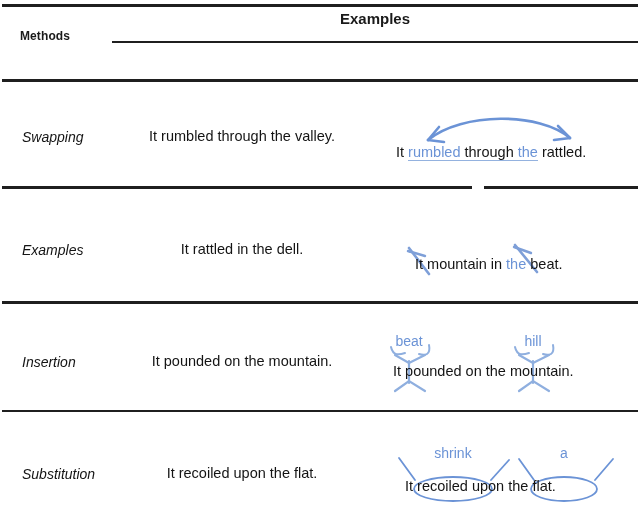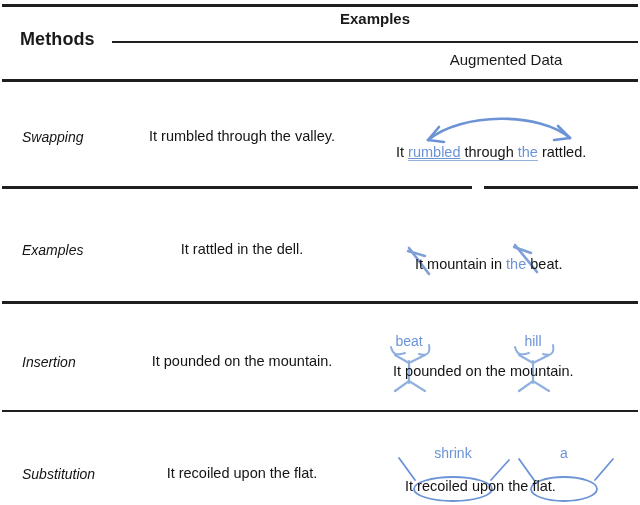--- a/index.html
+++ b/index.html
@@ -32,21 +32,21 @@
   .rule-row-a    { left: 2px;  top: 186px; width: 470px; height: 3px; }
   .rule-row-a2   { left: 484px; top: 186px; width: 154px; height: 3px; }
   .rule-row-b    { left: 2px;  top: 301px; width: 636px; height: 3px; }
   .rule-row-c    { left: 2px;  top: 410px; width: 636px; height: 2px; }
 
   
   .hdr-methods {
     position: absolute;
     left: 20px;
     top: 29px;
-    font-size: 18px;
+    font-size: 12px;
     font-weight: bold;
     letter-spacing: 0.1px;
   }
   .hdr-examples {
     position: absolute;
     left: 112px;
     top: 10px;
     width: 526px;
     text-align: center;
     font-size: 15px;
@@ -130,39 +130,38 @@
   <div class="rule rule-top"></div>
   <div class="rule rule-sub"></div>
   <div class="rule rule-header-b"></div>
   <div class="rule rule-row-a"></div>
   <div class="rule rule-row-a2"></div>
   <div class="rule rule-row-b"></div>
   <div class="rule rule-row-c"></div>
 
   <div class="hdr-methods">Methods</div>
   <div class="hdr-examples">Examples</div>
-  <div class="hdr-col hdr-col-aug">Augmented Data</div>
 
   <div class="method-label r1">Swapping</div>
   <div class="method-label r2">Examples</div>
   <div class="method-label r3">Insertion</div>
   <div class="method-label r4">Substitution</div>
 
   <div class="orig-text ro1">It rumbled through the valley.</div>
   <div class="orig-text ro2">It rattled in the dell.</div>
   <div class="orig-text ro3">It pounded on the mountain.</div>
   <div class="orig-text ro4">It recoiled upon the flat.</div>
 
   <div class="aug-cell ac1">
     <svg class="mark-layer" width="230" height="60" viewBox="0 0 230 60" style="left:-4px; top:-34px;">
       <path d="M 36 30 C 70 2, 148 2, 178 28" fill="none" stroke="#6B93D6" stroke-width="2.6" stroke-linecap="round"></path>
       <path d="M 36 30 L 47 17 M 36 30 L 52 32" fill="none" stroke="#6B93D6" stroke-width="2.6" stroke-linecap="round"></path>
       <path d="M 178 28 L 166 16 M 178 28 L 162 30" fill="none" stroke="#6B93D6" stroke-width="2.6" stroke-linecap="round"></path>
     </svg>
-    <span class="sent"><span>It </span><span class="blue-u" style="color: rgb(107, 147, 214); border-bottom-color: rgb(148, 178, 223); text-decoration: underline;">rumbled</span><span class="blk-u" style="border-bottom-color: rgb(148, 178, 223); text-align: center;"> through </span><span class="blue-u" style="color: rgb(107, 147, 214); border-bottom-color: rgb(148, 178, 223);">the</span><span> rattled.</span></span>
+    <span class="sent"><span>It </span><span class="blue-u" style="color: rgb(107, 147, 214); border-bottom-color: rgb(148, 178, 223);">rumbled</span><span class="blk-u" style="border-bottom-color: rgb(148, 178, 223); text-align: center;"> through </span><span class="blue-u" style="color: rgb(107, 147, 214); border-bottom-color: rgb(148, 178, 223);">the</span><span> rattled.</span></span>
   </div>
 
   <div class="aug-cell ac2">
     <svg class="mark-layer" width="200" height="46" viewBox="0 0 200 46" style="left:-10px; top:-14px;">
       <path d="M 4 6 L 24 32" fill="none" stroke="#7E9FD8" stroke-width="2.6" stroke-linecap="round"></path>
       <path d="M 3 9 L 20 14" fill="none" stroke="#7E9FD8" stroke-width="2.4" stroke-linecap="round"></path>
       <path d="M 110 3 L 132 30" fill="none" stroke="#7E9FD8" stroke-width="2.6" stroke-linecap="round"></path>
       <path d="M 109 5 L 126 11" fill="none" stroke="#7E9FD8" stroke-width="2.4" stroke-linecap="round"></path>
     </svg>
     <span class="sent"><span>It</span><span> mountain in </span><span class="blue" style="color: rgb(107, 147, 214);">the</span><span> beat.</span></span>

